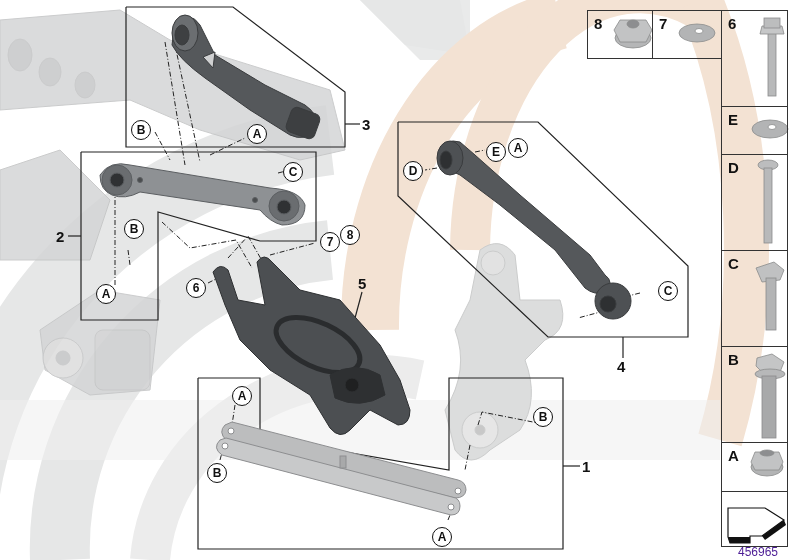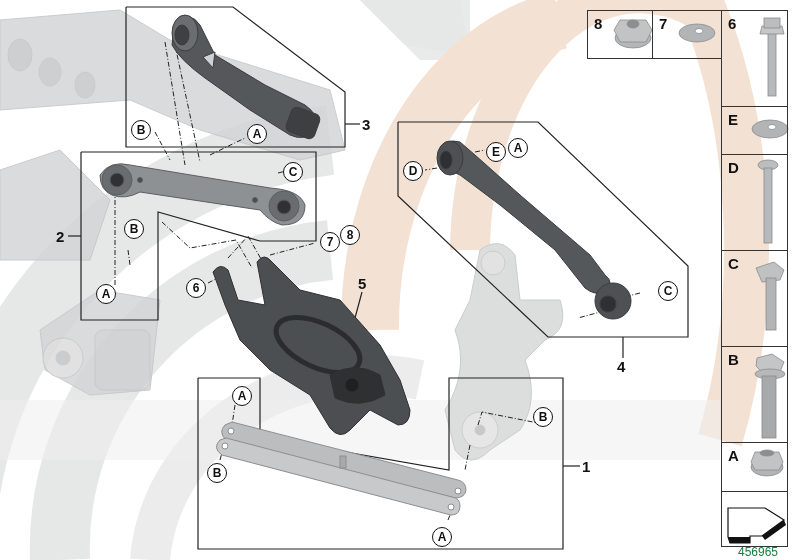--- a/index.html
+++ b/index.html
@@ -2,21 +2,21 @@
 <html><head>
 <meta charset="utf-8">
 <style>
   html, body { margin:0; padding:0; }
   body { width:800px; height:560px; position:relative; overflow:hidden; background:#ffffff; font-family:"Liberation Sans", sans-serif; }
   .bg-svg { position:absolute; left:0; top:0; width:800px; height:560px; }
   .callout { position:absolute; width:20px; height:20px; border:1.6px solid #111; border-radius:50%; background:#fff; box-sizing:border-box; display:flex; align-items:center; justify-content:center; font-weight:bold; font-size:12px; color:#111; line-height:1; }
   .part-num { position:absolute; font-weight:bold; font-size:15px; color:#111; line-height:1; }
   .legend-cell { position:absolute; border:1px solid #333; box-sizing:border-box; background:transparent; }
   .legend-label { position:absolute; left:6px; top:4px; font-weight:bold; font-size:15px; color:#111; }
-  .diagram-id { position:absolute; font-size:12px; color:#15803d; }
+  .diagram-id { position:absolute; font-size:12px; color:#4c1d95; }
 </style>
 </head>
 <body>
 
 <svg class="bg-svg" viewBox="0 0 800 560" xmlns="http://www.w3.org/2000/svg">
 
   <g fill="none">
     <path d="M -40 560 A 420 420 0 0 1 330 140" stroke="#e6e7e7" stroke-width="70"></path>
     <path d="M 60 560 A 300 300 0 0 1 330 250" stroke="#e6e7e7" stroke-width="60"></path>
     <path d="M 150 560 A 220 200 0 0 1 420 380" stroke="#ececec" stroke-width="40"></path>

